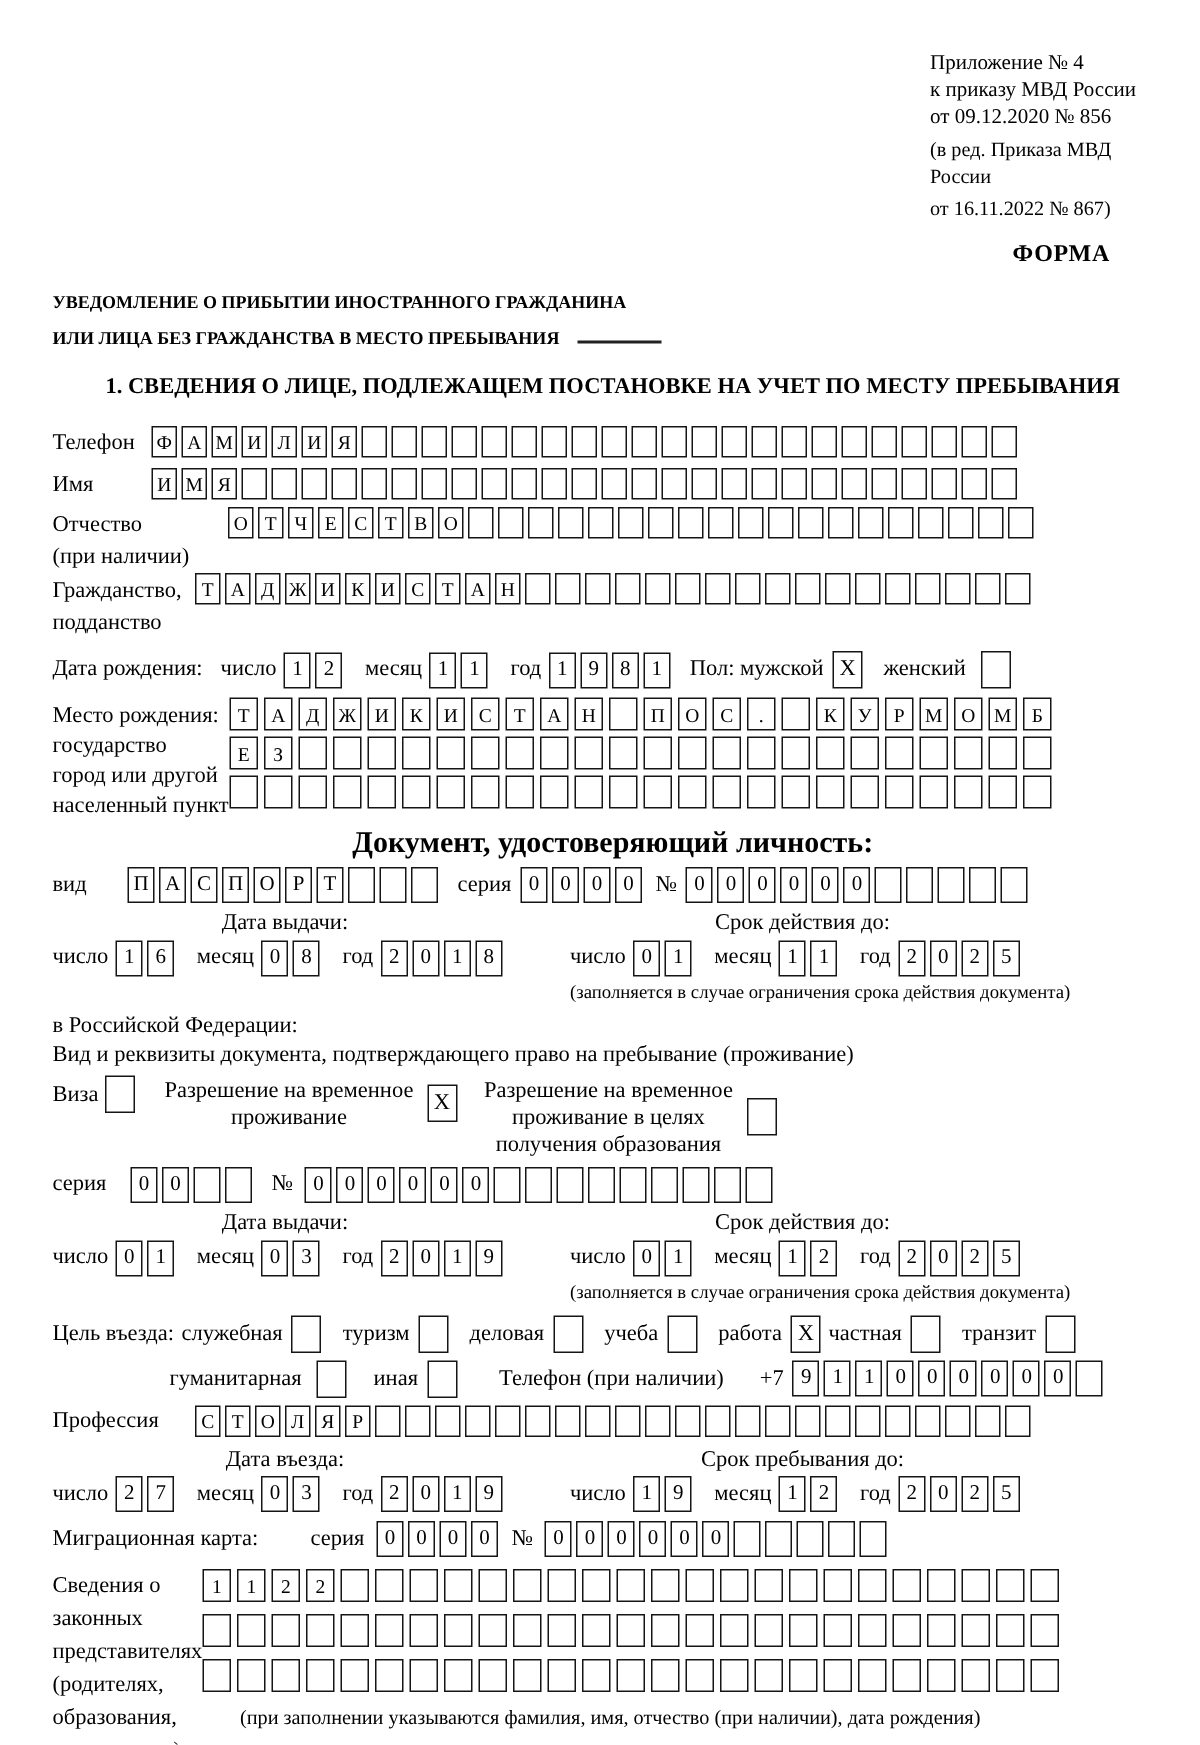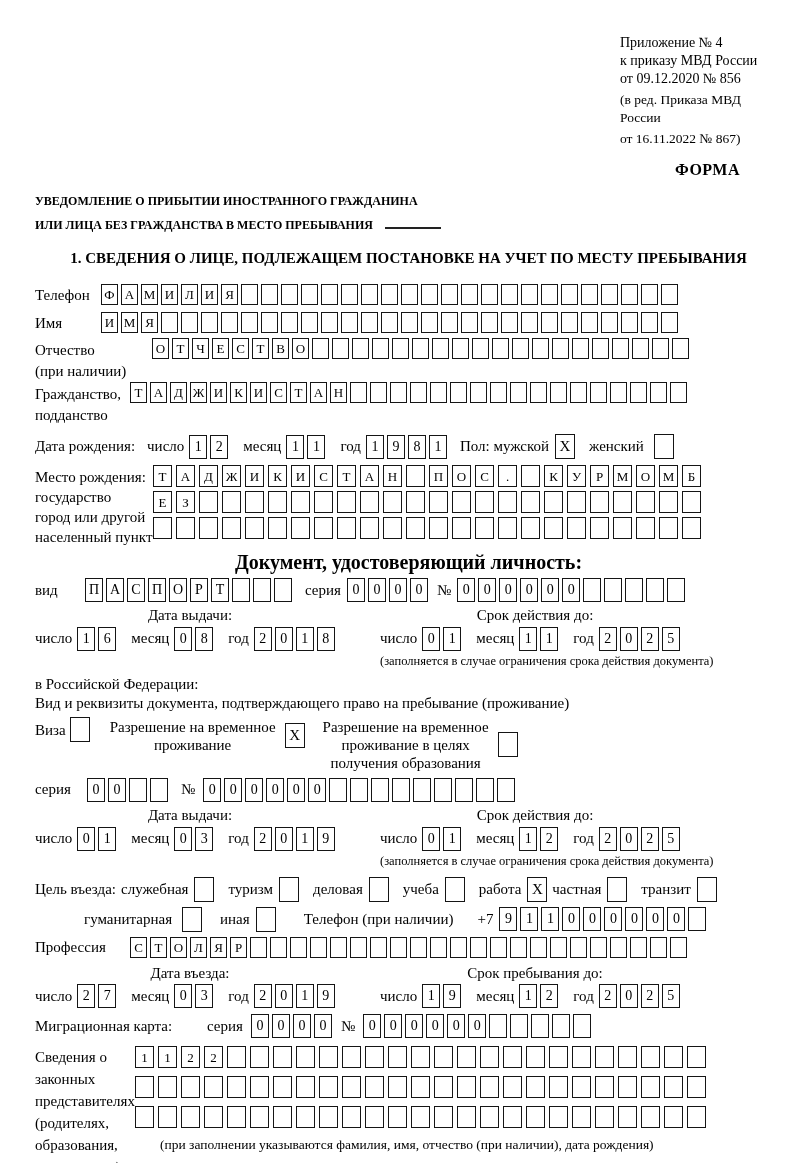--- a/index.html
+++ b/index.html
@@ -583,21 +583,21 @@
         </span>
     </span>
     <span class="pitem">
       <span class="plabel">транзит</span>
       <span class="cells">
           <span class="cell cb"></span>
         </span>
     </span>
   </div>
 
-  <div class="prow" style="margin-left:49px; margin-top:5px">
+  <div class="prow" style="margin-left:78px; margin-top:5px">
     <span class="pitem">
       <span>гуманитарная</span>
       <span class="cells" style="margin-left:10px">
           <span class="cell cb"></span>
         </span>
     </span>
     <span class="pitem">
       <span class="plabel" style="margin-left:18px">иная</span>
       <span class="cells">
           <span class="cell cb"></span>

